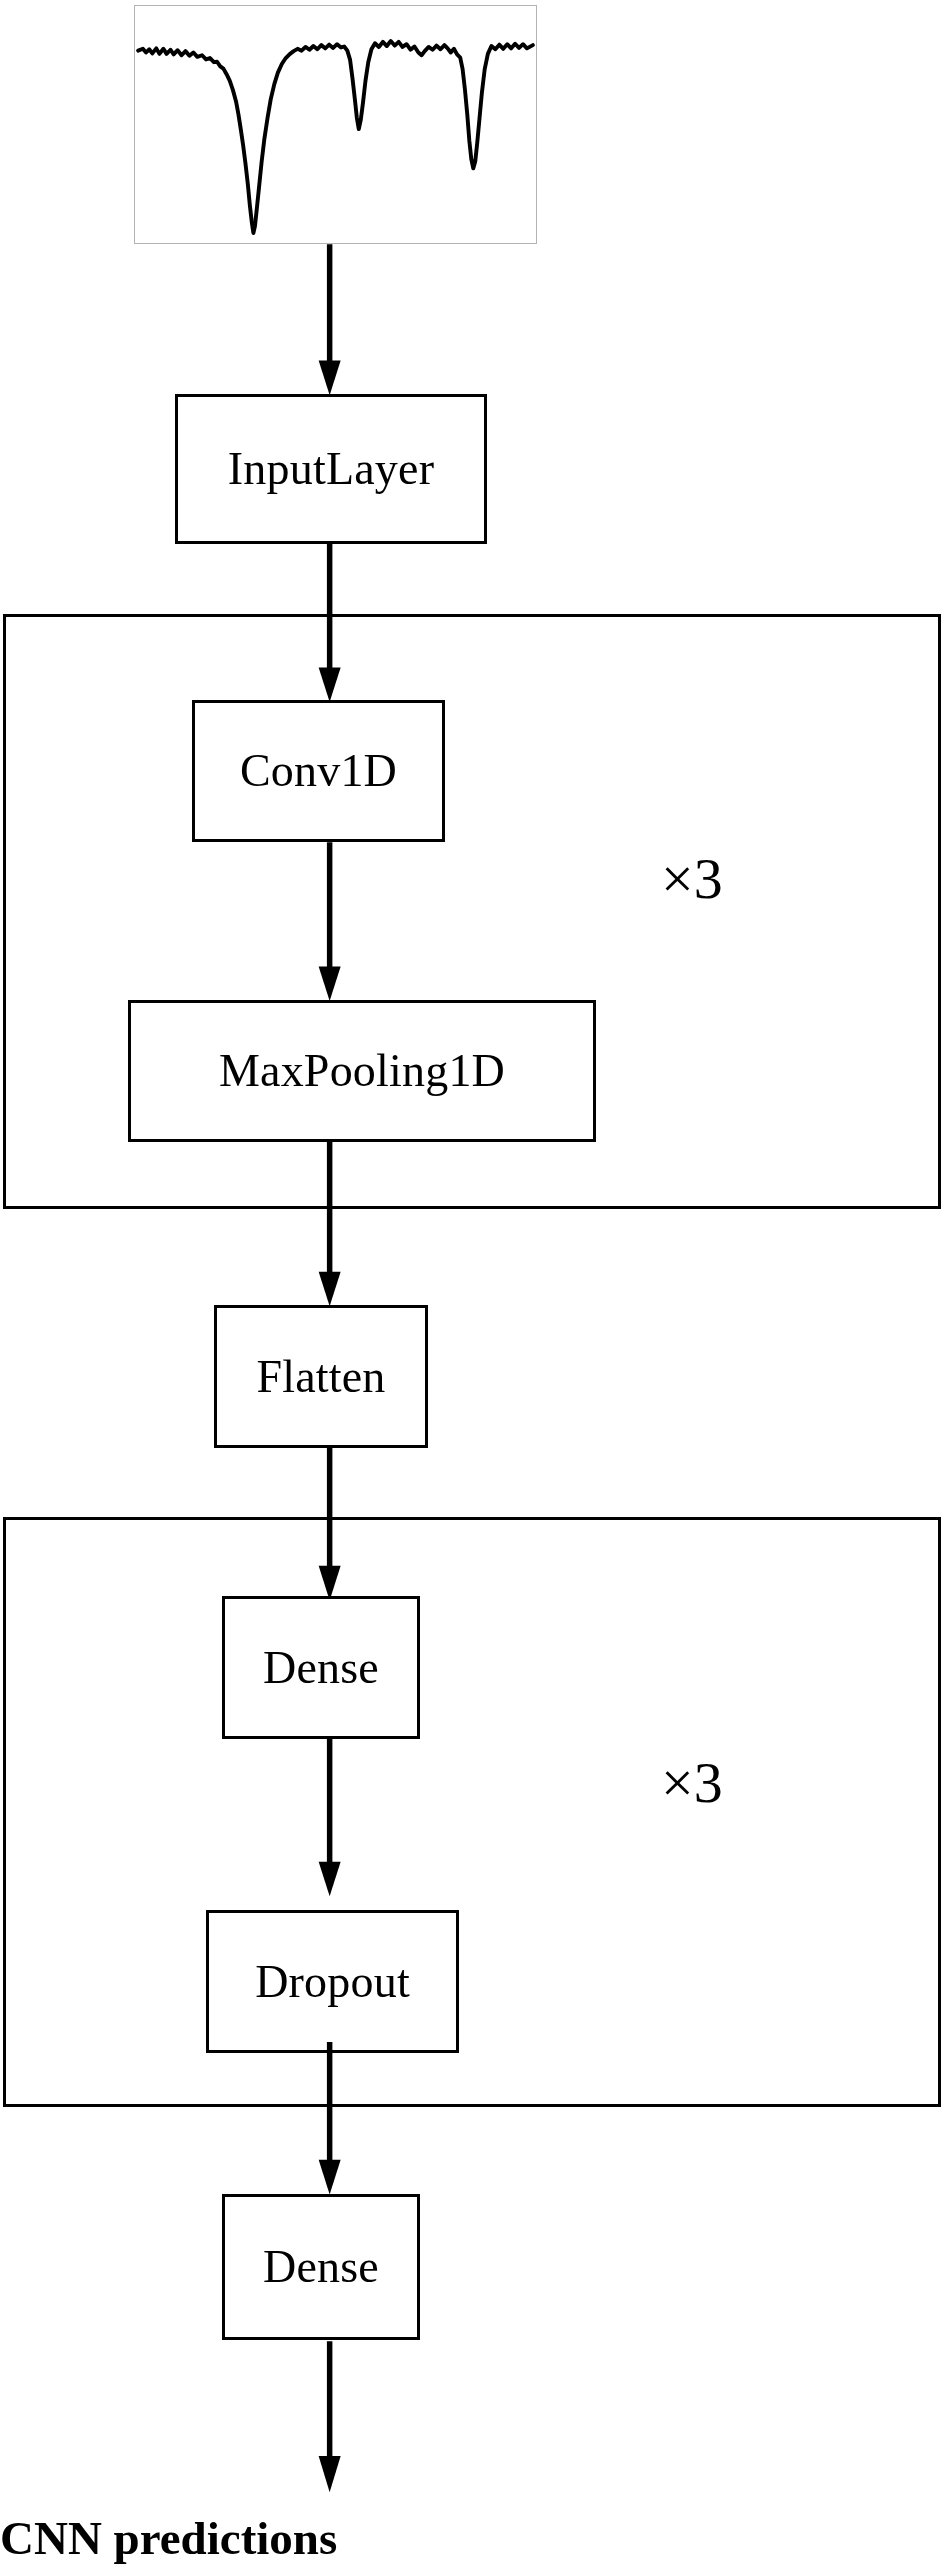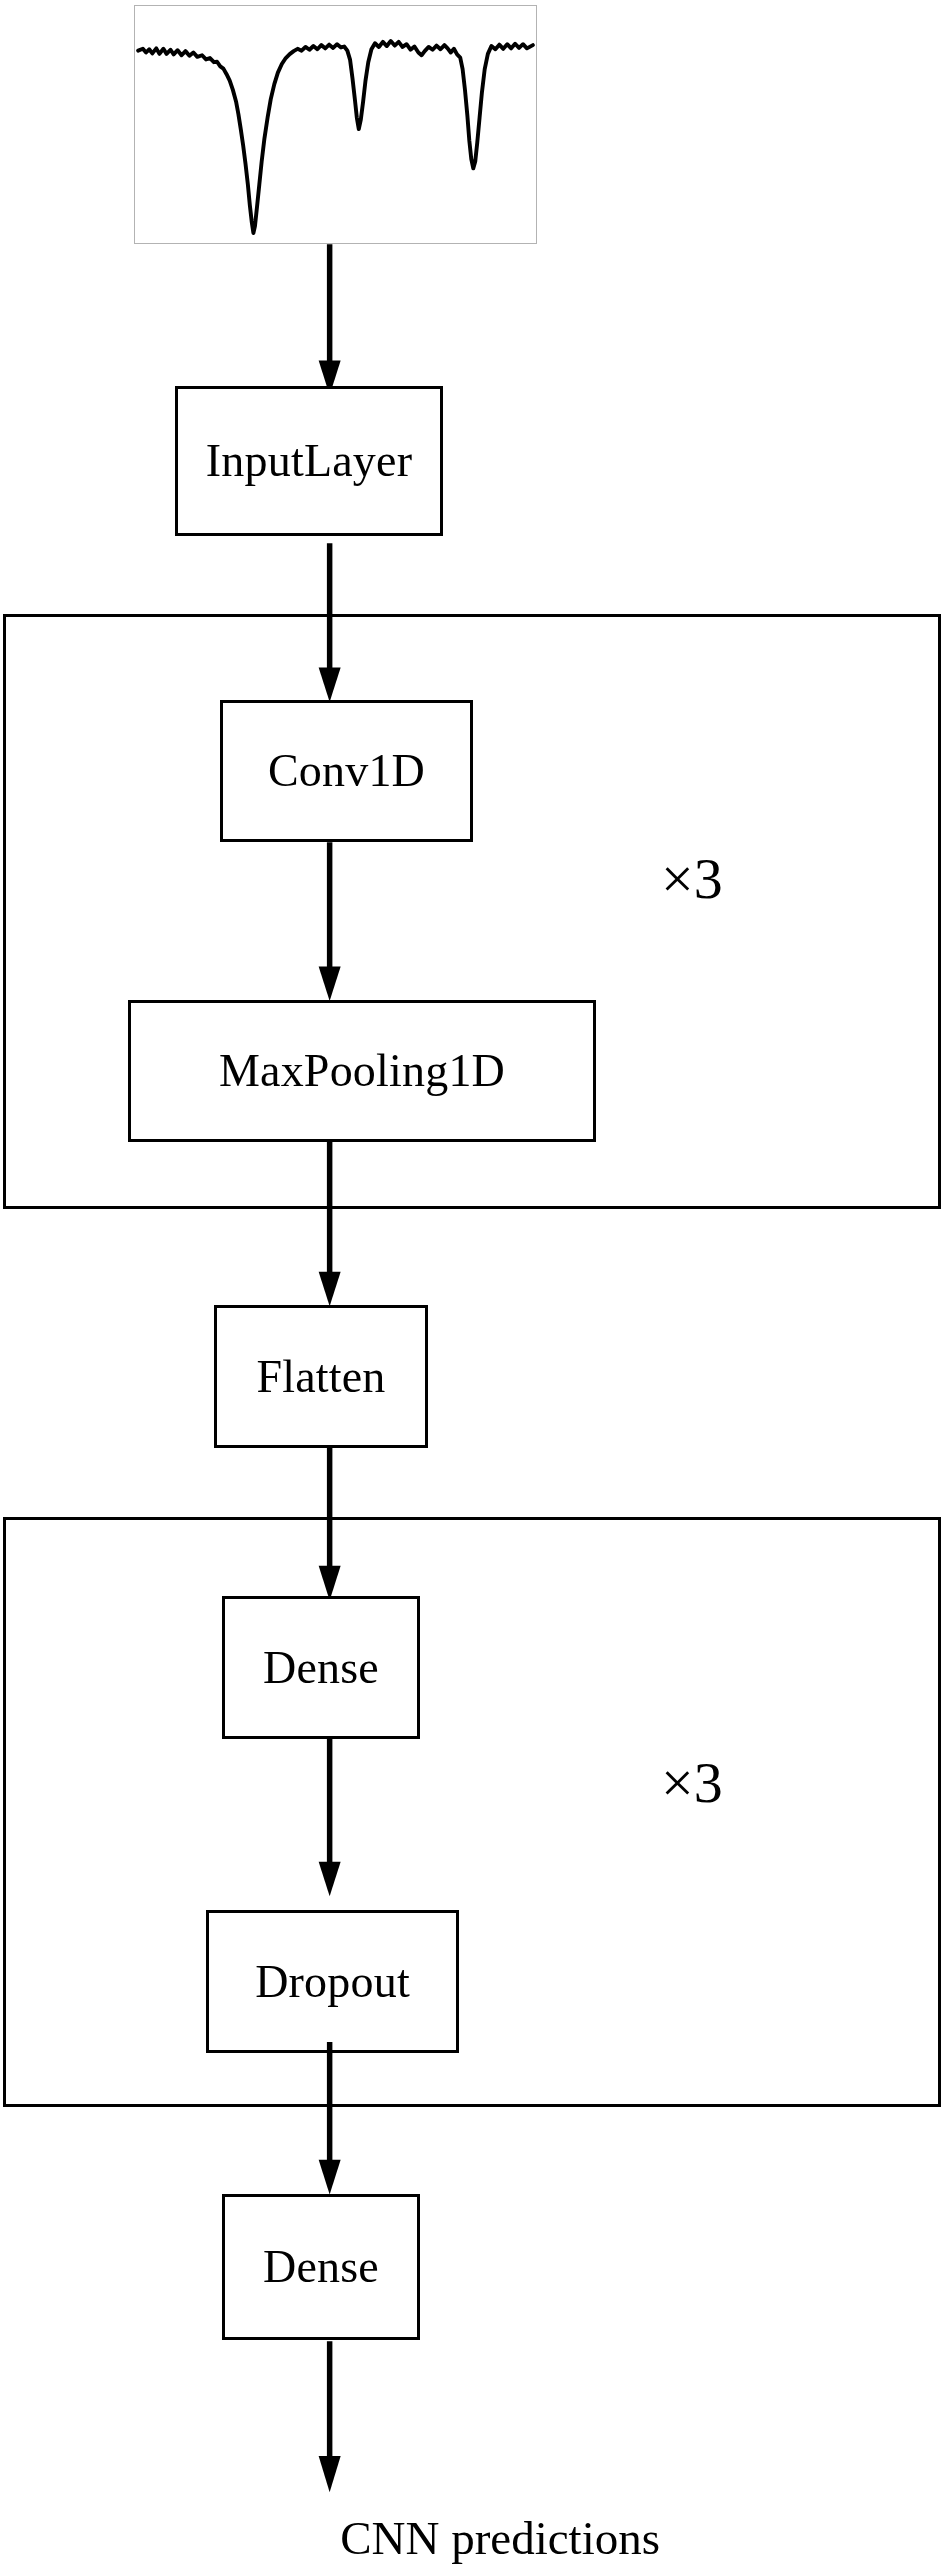--- a/index.html
+++ b/index.html
@@ -76,57 +76,58 @@
   }
   .arrow svg { display: block; overflow: visible; }
 
   
   .caption {
     position: absolute;
     font-size: 47px;
     line-height: 1;
     color: #000000;
     white-space: nowrap;
-    text-align: right;
+    text-align: left;
+    font-weight: bold;
   }
 </style>
 </head>
 <body>
 
 <div id="diagram">
 
   <div class="spectrum-panel" style="left:134px; top:4.7px; width:403px; height:239px;">
     <svg viewBox="0 0 512 304" preserveAspectRatio="none">
       <polyline id="spectrum-line" fill="none" stroke="#000000" stroke-width="5" stroke-linejoin="round" stroke-linecap="round" points="4.00,57.28 10.05,54.91 14.08,59.65 18.11,55.50 22.14,60.83 27.18,54.32 31.22,61.42 36.26,54.91 40.29,61.42 45.33,56.10 49.36,62.02 54.40,56.69 59.44,63.20 64.48,57.87 69.52,63.79 74.56,59.65 79.60,65.27 85.65,63.20 90.69,68.53 95.73,66.75 100.77,72.08 104.80,71.49 108.83,77.41 112.86,80.37 116.90,87.47 120.93,95.76 124.96,107.60 128.99,122.40 132.02,138.68 135.04,157.92 138.06,178.64 141.09,202.32 144.11,228.96 146.63,255.60 149.15,277.80 151.17,291.12 153.18,282.24 155.70,258.56 158.73,228.96 161.75,199.36 165.28,169.76 169.31,143.12 173.34,119.44 177.88,100.20 182.42,85.40 187.46,74.45 192.50,66.75 197.54,61.72 202.58,57.87 207.62,54.91 212.66,57.28 217.70,52.54 222.74,56.10 227.78,51.36 232.82,55.50 237.86,50.18 242.90,54.32 247.94,49.58 252.98,53.73 258.02,48.99 263.06,53.14 267.09,51.95 271.12,57.28 274.65,69.12 277.67,92.80 280.70,119.44 283.22,143.12 285.74,157.92 288.26,146.08 291.28,122.40 294.30,95.76 297.83,72.08 301.86,55.50 306.40,47.81 311.44,52.54 316.48,46.03 321.52,51.36 326.56,44.85 331.60,50.77 336.64,46.03 341.68,52.54 346.72,48.99 351.76,56.10 356.80,51.95 361.84,59.65 365.87,63.20 369.90,57.87 374.94,52.54 379.98,56.10 385.02,50.77 390.06,55.50 395.10,50.18 399.14,54.32 403.17,59.65 407.20,54.91 411.23,62.02 415.26,66.16 418.29,80.96 421.31,107.60 424.34,140.16 426.86,172.72 429.38,196.40 431.90,208.24 434.42,199.36 436.94,175.68 439.96,143.12 442.98,110.56 446.51,80.96 450.54,61.42 455.08,51.36 460.12,55.50 465.16,49.58 470.20,54.91 475.24,48.99 480.28,54.32 485.32,48.40 490.36,53.73 495.40,48.99 500.44,54.32 508.00,50.18"></polyline>
     </svg>
   </div>
 
   <div class="arrow" style="left:321px; top:244px; width:17.3px; height:153px;">
     <svg width="17.3" height="153" viewBox="0 0 22 194">
       <line x1="11" y1="0" x2="11" y2="158" stroke="#000000" stroke-width="7"></line>
       <polygon points="11,192 -3,148 25,148" fill="#000000"></polygon>
     </svg>
   </div>
 
-  <div class="node" style="left:175px; top:386px; width:268px; height:150px;">
+  <div class="node" style="left:175px; top:394px; width:312px; height:150px;">
     <span class="label">InputLayer</span>
   </div>
 
   <div class="arrow" style="left:321px; top:543px; width:17.3px; height:161px;">
     <svg width="17.3" height="161" viewBox="0 0 22 204">
       <line x1="11" y1="0" x2="11" y2="168" stroke="#000000" stroke-width="7"></line>
       <polygon points="11,202 -3,158 25,158" fill="#000000"></polygon>
     </svg>
   </div>
 
   <div class="group" style="left:3.1px; top:614px; width:938px; height:595px;"></div>
 
   <div class="group-multiplier" style="left:661px; top:850px;">×3</div>
 
-  <div class="node" style="left:220px; top:700px; width:253px; height:142px;">
+  <div class="node" style="left:192px; top:700px; width:253px; height:142px;">
     <span class="label">Conv1D</span>
   </div>
 
   <div class="arrow" style="left:321px; top:842px; width:17.3px; height:161px;">
     <svg width="17.3" height="161" viewBox="0 0 22 204">
       <line x1="11" y1="0" x2="11" y2="168" stroke="#000000" stroke-width="7"></line>
       <polygon points="11,202 -3,158 25,158" fill="#000000"></polygon>
     </svg>
   </div>
 

